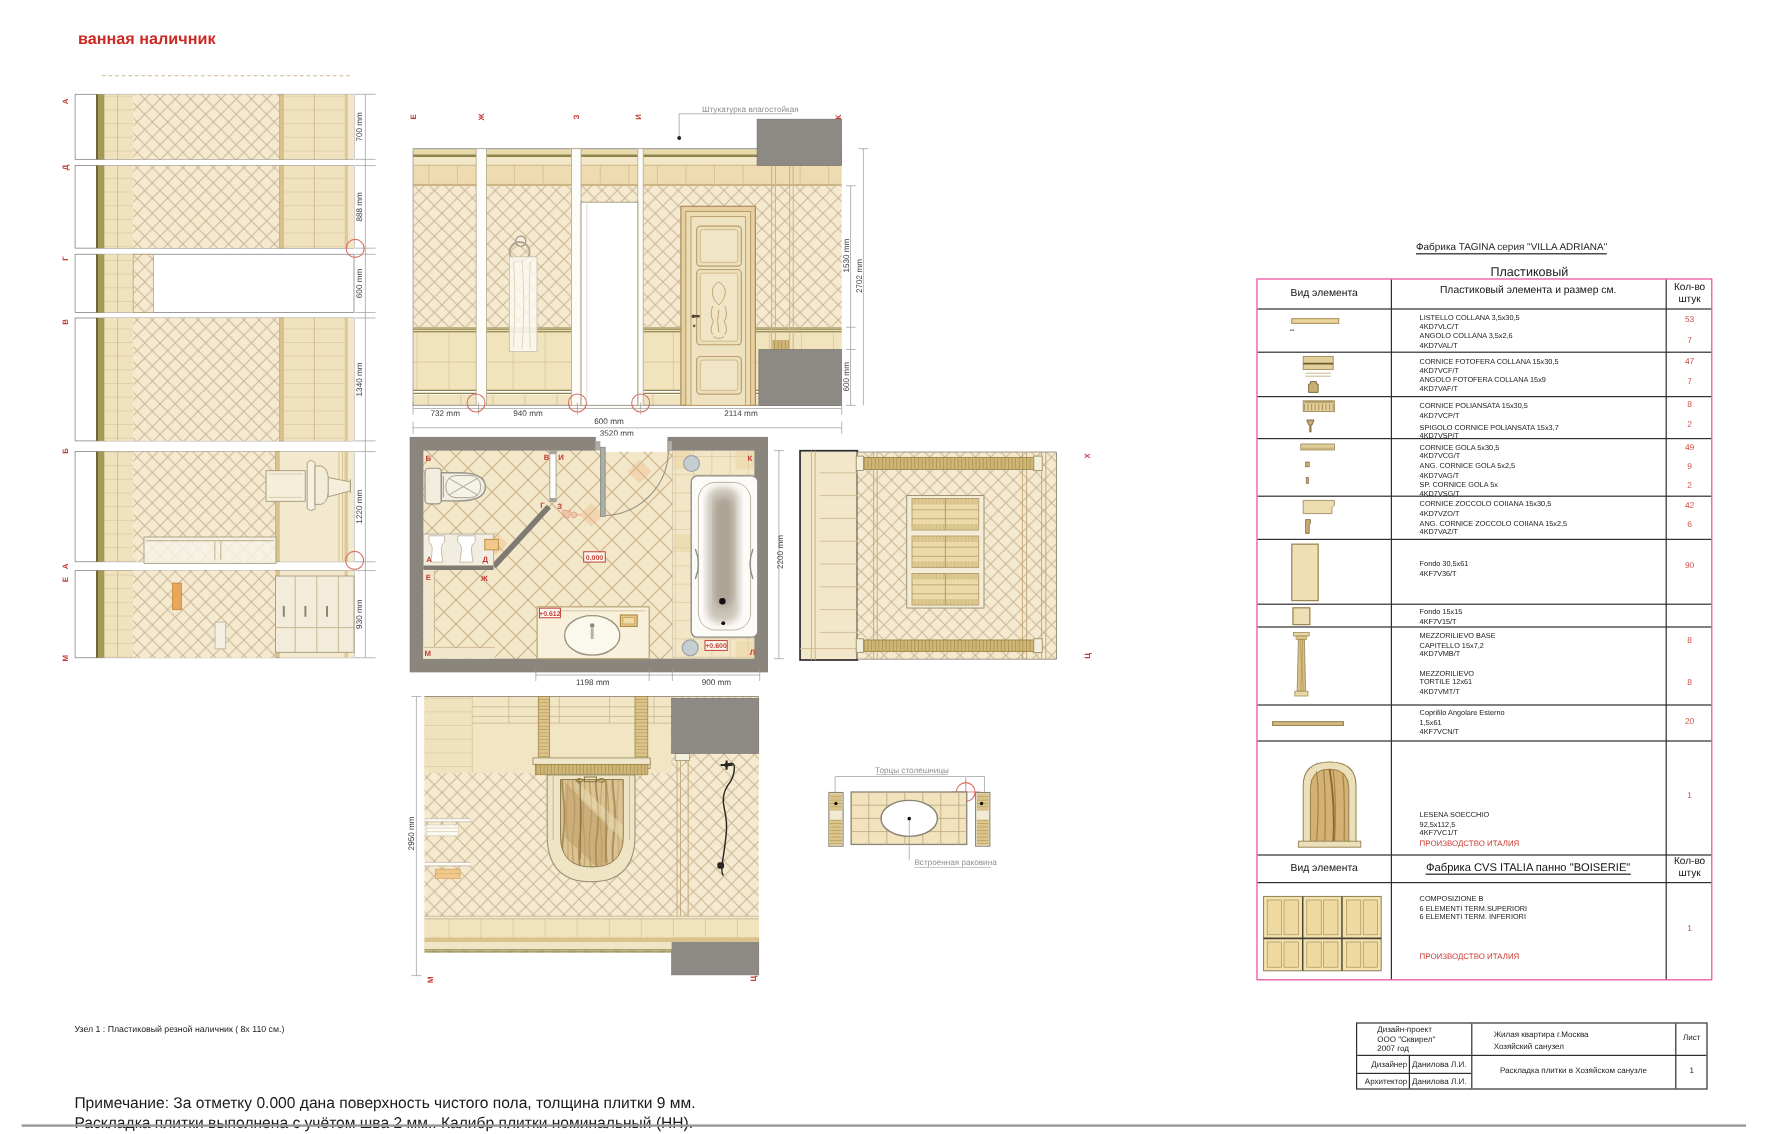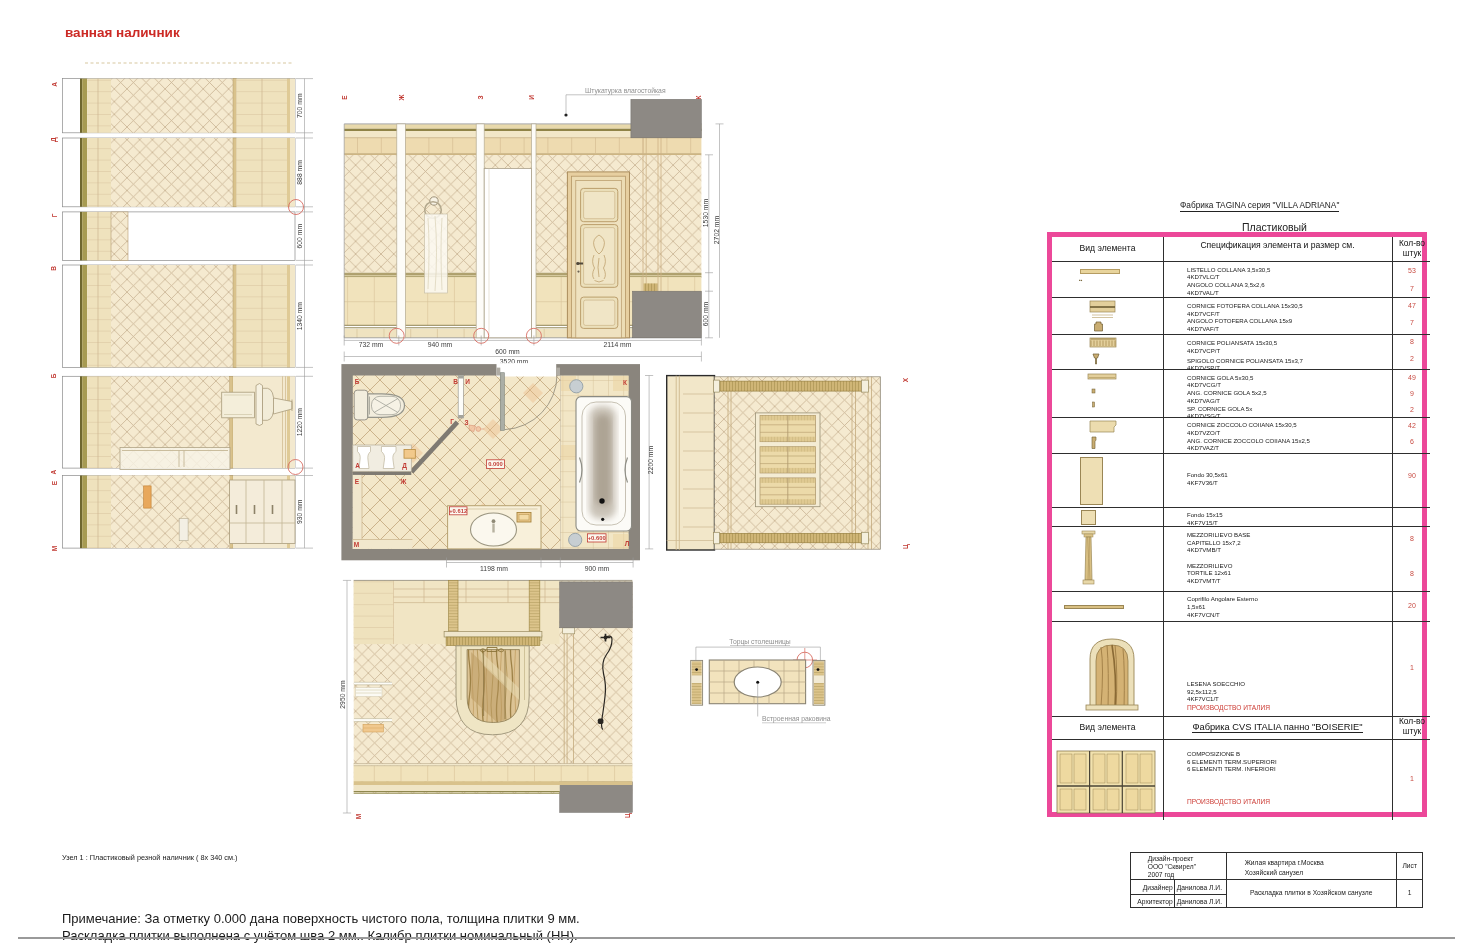--- a/index.html
+++ b/index.html
@@ -591,37 +591,37 @@
 <g>
 <path d="M757.7 684 V716.5" stroke="#9a9a9a" stroke-width="0.6"></path>
 <text class="g" x="762" y="721">Встроенная раковина</text>
 <path d="M762 722.8 H826" stroke="#9a9a9a" stroke-width="0.5"></path>
 </g>
 </svg>
 
 <div class="abs" style="left:1180px;top:200px;font-size:8.3px;color:#222;"><span style="border-bottom:0.8px solid #222;padding-bottom:1px;">Фабрика TAGINA серия "VILLA  ADRIANA"</span></div>
 <div class="abs" style="left:1242px;top:221px;font-size:10.5px;color:#222;">Пластиковый</div>
 
-<div class="abs" style="left:1047px;top:232px;width:380px;height:585px;border:5px solid #ec4899;box-sizing:border-box;">
+<div class="abs" style="left:1047px;top:232px;width:380px;height:585px;border:1px solid #ec4899;box-sizing:border-box;">
 <div class="ln" style="left:0;top:24.0px;width:378px;height:1px;"></div>
 <div class="ln" style="left:0;top:60.3px;width:378px;height:1px;"></div>
 <div class="ln" style="left:0;top:97.3px;width:378px;height:1px;"></div>
 <div class="ln" style="left:0;top:132.2px;width:378px;height:1px;"></div>
 <div class="ln" style="left:0;top:179.6px;width:378px;height:1px;"></div>
 <div class="ln" style="left:0;top:216.4px;width:378px;height:1px;"></div>
 <div class="ln" style="left:0;top:269.9px;width:378px;height:1px;"></div>
 <div class="ln" style="left:0;top:289.3px;width:378px;height:1px;"></div>
 <div class="ln" style="left:0;top:353.7px;width:378px;height:1px;"></div>
 <div class="ln" style="left:0;top:384.4px;width:378px;height:1px;"></div>
 <div class="ln" style="left:0;top:479.1px;width:378px;height:1px;"></div>
 <div class="ln" style="left:0;top:501.8px;width:378px;height:1px;"></div>
 <div class="ln" style="left:111px;top:0;width:1px;height:583px;"></div>
 <div class="ln" style="left:340px;top:0;width:1px;height:583px;"></div>
 <div class="abs" style="left:0;top:6px;width:111px;text-align:center;font-size:8.6px;color:#111;">Вид элемента</div>
-<div class="abs" style="left:111px;top:3px;width:229px;text-align:center;font-size:8.6px;color:#111;">Спецификация элемента и размер см.</div>
+<div class="abs" style="left:111px;top:3px;width:229px;text-align:center;font-size:8.6px;color:#111;">Пластиковый элемента и размер см.</div>
 <div class="abs" style="left:340px;top:2px;width:40px;text-align:center;font-size:8.4px;color:#111;line-height:1.15;">Кол-во<br>штук</div>
 <div class="t6" style="left:135px;top:28.5px;">LISTELLO  COLLANA  3,5x30,5</div>
     <div class="t6" style="left:135px;top:36.2px;">4KD7VLC/T</div>
     <div class="t6" style="left:135px;top:43.9px;">ANGOLO  COLLANA  3,5x2,6</div>
     <div class="t6" style="left:135px;top:51.6px;">4KD7VAL/T</div>
 <div class="q" style="left:341px;top:30.0px;">53</div>
     <div class="q" style="left:341px;top:48.0px;">7</div>
 
 <div class="abs" style="left:28px;top:32px;width:38px;height:2.5px;background:#e8d49c;border:0.5px solid #b59c62;"></div>
 <div class="abs" style="left:27px;top:40px;font-size:5px;color:#7a6a40;">▪▪</div>
@@ -758,15 +758,15 @@
 <div class="abs" style="left:114px;top:5px;line-height:1.5;">Жилая квартира  г.Москва<br>Хозяйский санузел</div>
 <div class="abs" style="left:265px;top:9px;width:28px;text-align:center;">Лист</div>
 <div class="abs" style="left:0;top:31px;width:42px;text-align:right;">Дизайнер</div>
 <div class="abs" style="left:46px;top:31px;">Данилова Л.И.</div>
 <div class="abs" style="left:0;top:45.5px;width:42px;text-align:right;">Архитектор</div>
 <div class="abs" style="left:46px;top:45.5px;">Данилова Л.И.</div>
 <div class="abs" style="left:96px;top:36px;width:169px;text-align:center;">Раскладка плитки в Хозяйском санузле</div>
 <div class="abs" style="left:265px;top:36px;width:28px;text-align:center;">1</div>
 </div>
 
-<div class="abs" style="left:62px;top:853px;font-size:7.3px;color:#1a1a1a;">Узел 1 : Пластиковый резной наличник ( 8х 340 см.)</div>
+<div class="abs" style="left:62px;top:853px;font-size:7.3px;color:#1a1a1a;">Узел 1 : Пластиковый резной наличник ( 8х 110 см.)</div>
 <div class="abs" style="left:62px;top:882px;font-size:13px;color:#1a1a1a;line-height:1.28;margin-top:29px;">Примечание: За отметку 0.000 дана поверхность чистого пола, толщина плитки 9 мм.<br>Раскладка плитки выполнена с учётом шва 2 мм.. Калибр плитки номинальный (НН).<br>Дверной проём 2100х600мм..Спецификация Мебели и оборудования дана на отдельном листе.</div>
 
 <div class="abs" style="left:18px;top:937px;width:1437px;height:1.6px;background:#9a9a9a;"></div>
 </body></html>

